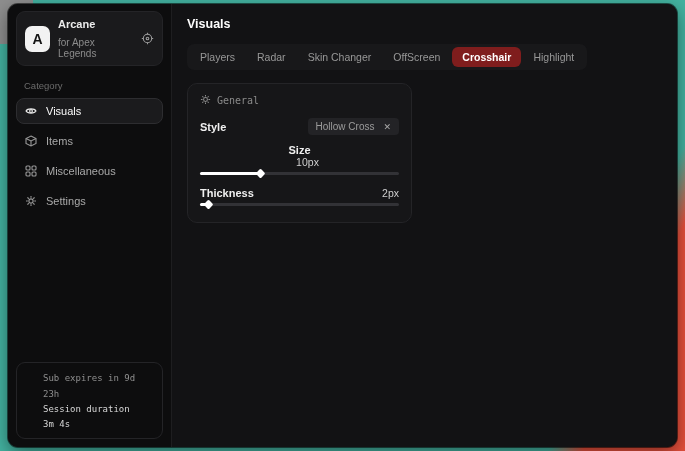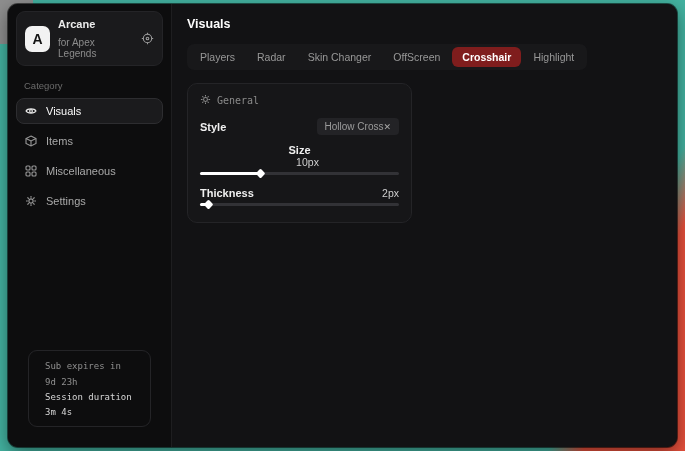--- a/index.html
+++ b/index.html
@@ -30,21 +30,21 @@
 
   .nav-item { margin:2px 8px; padding:6px 8px; display:flex; align-items:center; gap:9px;
               border:1px solid transparent; border-radius:8px; color:#a9a9a9; font-size:11px;
               cursor:pointer; }
   .nav-item.selected { background:#1b1b1d; border-color:#2d2d30; color:#fafafa; }
   .nicon { display:flex; align-items:center; }
   .nav-item svg { stroke:#9a9a9a; }
   .nav-item.selected svg { stroke:#e8e8e8; }
 
   .side-spacer { flex:1; }
-  .sub-card { margin:20px; padding:7px 16px; border:1px solid #242427; border-radius:9px; }
+  .sub-card { margin:8px; padding:7px 26px; border:1px solid #242427; border-radius:9px; }
   .sub-line1 { font-family:"DejaVu Sans Mono", monospace; font-size:9px; color:#8f8f8f; line-height:1.8; }
   .sub-line2 { font-family:"DejaVu Sans Mono", monospace; font-size:9px; color:#d8d8d8; line-height:1.6; }
 
   
   .main { flex:1; background:#121214; padding:13px 15px; }
   .page-title { font-size:12.5px; font-weight:bold; color:#fdfdfd; }
 
   .tabstrip { margin-top:13px; display:inline-flex; background:#18181a; border-radius:7px;
               padding:3px; gap:2px; }
   .tab { padding:4px 10px; font-size:10.5px; color:#989898; border-radius:6px; cursor:pointer;
@@ -60,21 +60,21 @@
   .row { display:flex; align-items:center; justify-content:space-between; margin:9px 0; }
   .lbl-dim { font-size:11px; color:#c3c3c3; }
   .lbl { font-size:11px; font-weight:bold; color:#f0f0f0; }
   .val { font-size:10.5px; color:#cfcfcf;margin-left:16px; }
 
   .enable-ctrls { display:flex; align-items:center; gap:7px; }
   .swatch { width:12px; height:12px; background:#ffffff; border-radius:3px; cursor:pointer; }
   .checkbox { width:14px; height:14px; border:1.5px solid #595960; border-radius:4px;
               background:transparent; cursor:pointer; }
 
-  .chip { display:flex; align-items:center; gap:0; background:#232326; border-radius:4px;
+  .chip { display:flex; align-items:center; gap:9px; background:#232326; border-radius:4px;
           padding:3px 8px; cursor:pointer; }
   .chip-text { font-size:10px; color:#9c9c9c; }
   .chip-x { font-size:9px; color:#a8a8a8; cursor:pointer; }
 
   .slider { position:relative; height:3px; background:#323236; border-radius:2px;
             margin:2px 0 12px; cursor:pointer; }
   .slider-fill { position:absolute; left:0; top:0; height:3px; background:#ffffff; border-radius:2px; }
   .slider-thumb { position:absolute; top:-2px; right:-4px; width:7px; height:7px;
                   background:#ffffff; border-radius:1.5px; transform:rotate(45deg); }
 </style>

